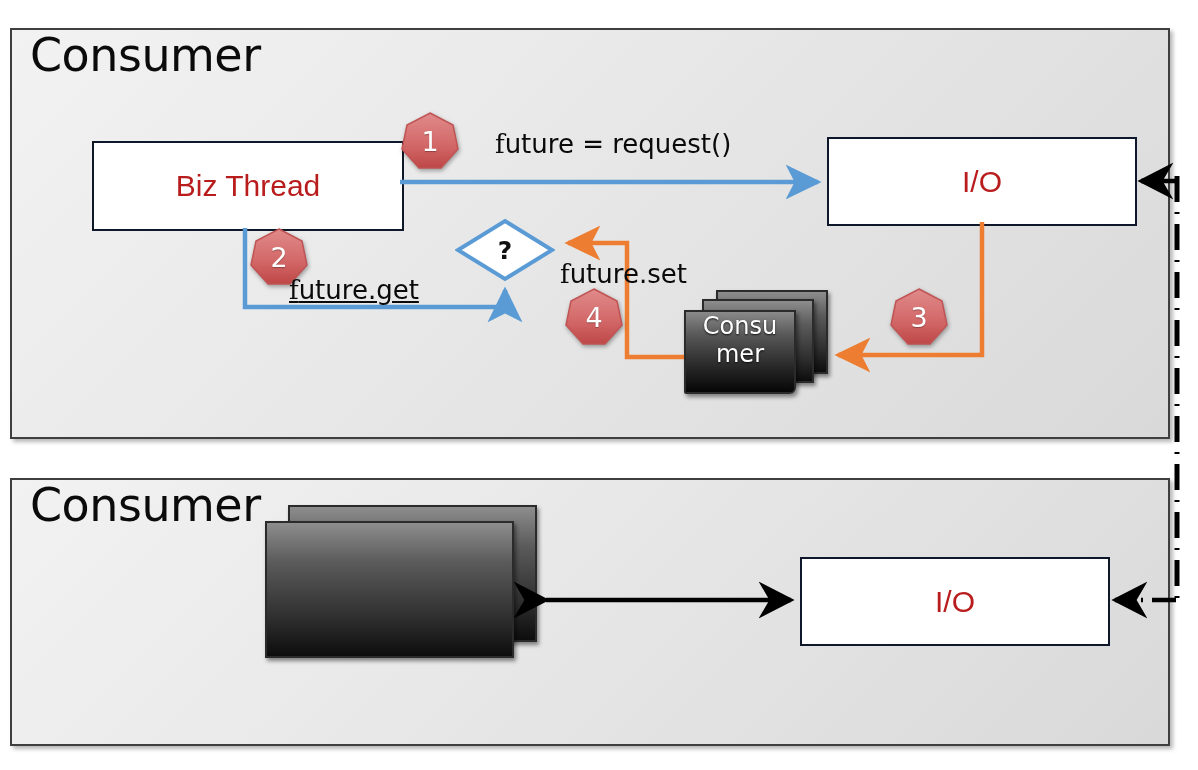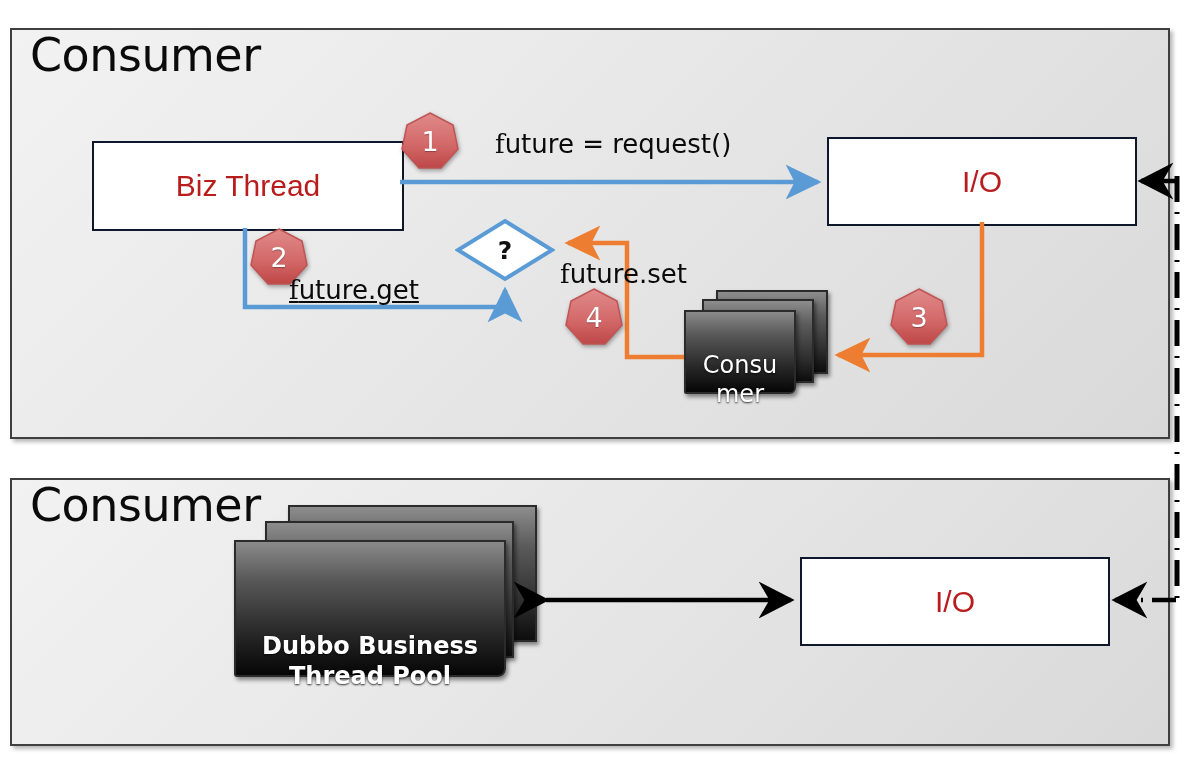--- a/index.html
+++ b/index.html
@@ -38,23 +38,23 @@
         font-size:25px;color:#111;font-weight:700;
         font-family:"DejaVu Sans","Liberation Sans",sans-serif;}
 
   
   .stack{position:absolute;}
   .card{position:absolute;border:2px solid #2b2b2b;
         background:linear-gradient(180deg,#8d8d8d 0%,#5a5a5a 30%,#2e2e2e 72%,#0d0d0d 100%);
         box-shadow:2px 3px 4px rgba(0,0,0,.45);}
   .card.front{background:linear-gradient(180deg,#8a8a8a 0%,#595959 28%,#262626 70%,#060606 100%);}
   .card-label{position:absolute;left:0;top:0;width:100%;height:100%;
-        display:flex;flex-direction:column;align-items:center;justify-content:flex-end;
+        display:flex;flex-direction:column;align-items:center;justify-content:flex-start;
         color:#fff;text-shadow:0 1px 2px rgba(0,0,0,.8);
-        font-family:"DejaVu Sans","Liberation Sans",sans-serif;margin-top:16px;}
+        font-family:"DejaVu Sans","Liberation Sans",sans-serif;}
 
   
   #consumer-stack{left:678px;top:290px;width:150px;height:110px;}
   #consumer-stack .c3{left:38px;top:0;width:108px;height:80px;}
   #consumer-stack .c2{left:24px;top:9px;width:108px;height:80px;}
   #consumer-stack .c1{left:6px;top:20px;width:108px;height:80px;
                       border-radius:0 0 6px 2px;}
   #consumer-stack .card-label{font-size:24px;line-height:1.18;}
 
   
@@ -126,26 +126,20 @@
     </div>
   </div>
 
   <div class="panel" id="provider-panel">
     <div class="panel-title">Consumer</div>
   </div>
 
   <div class="stack" id="provider-stack">
     <div class="card p3"></div>
     <div class="card p2"></div>
-    <div class="card front p1">
-      <div class="card-label">
-        <span>Dubbo Business</span>
-        <span>Thread Pool</span>
-      </div>
-    </div>
   </div>
 
   <div class="wbox" id="io-provider">
     <span>I/O</span>
   </div>
 
   <svg class="ovl">
     <defs>
       <marker id="ah-blue" markerWidth="9" markerHeight="9" refX="7.2" refY="4.5" orient="auto" markerUnits="strokeWidth">
         <path d="M0,0.6 L8,4.5 L0,8.4 L2,4.5 Z" fill="#5b9bd5"></path>

